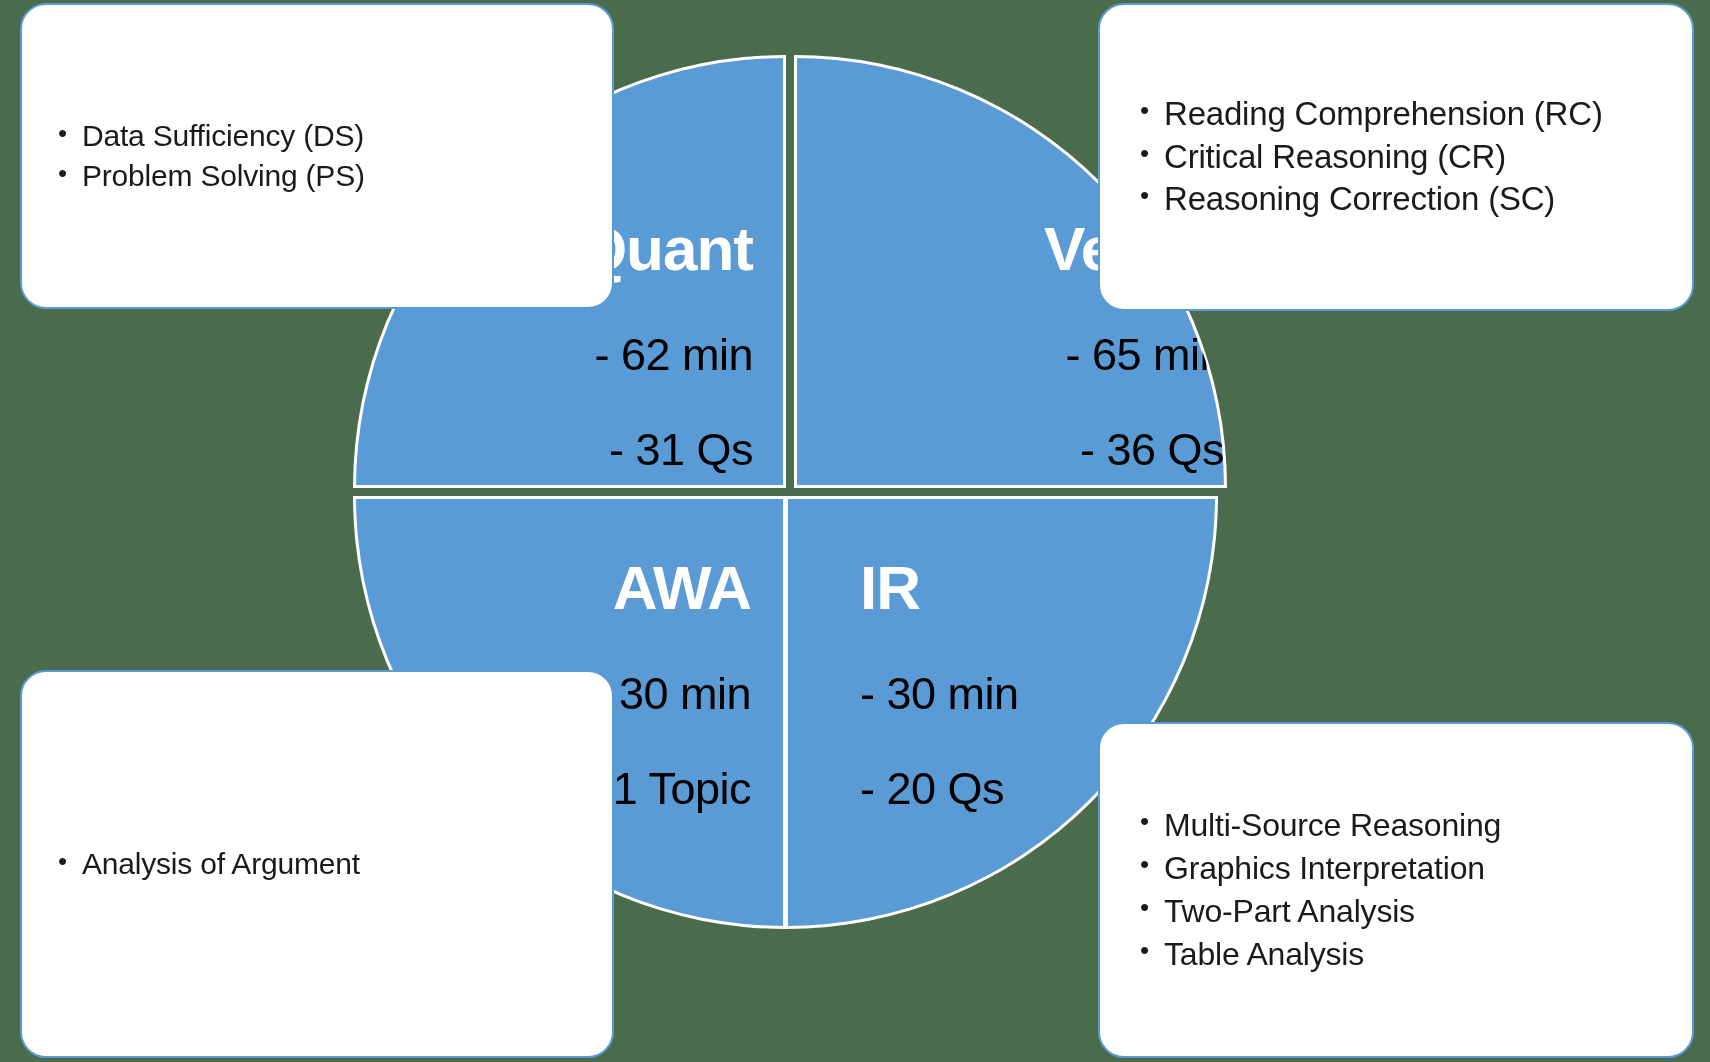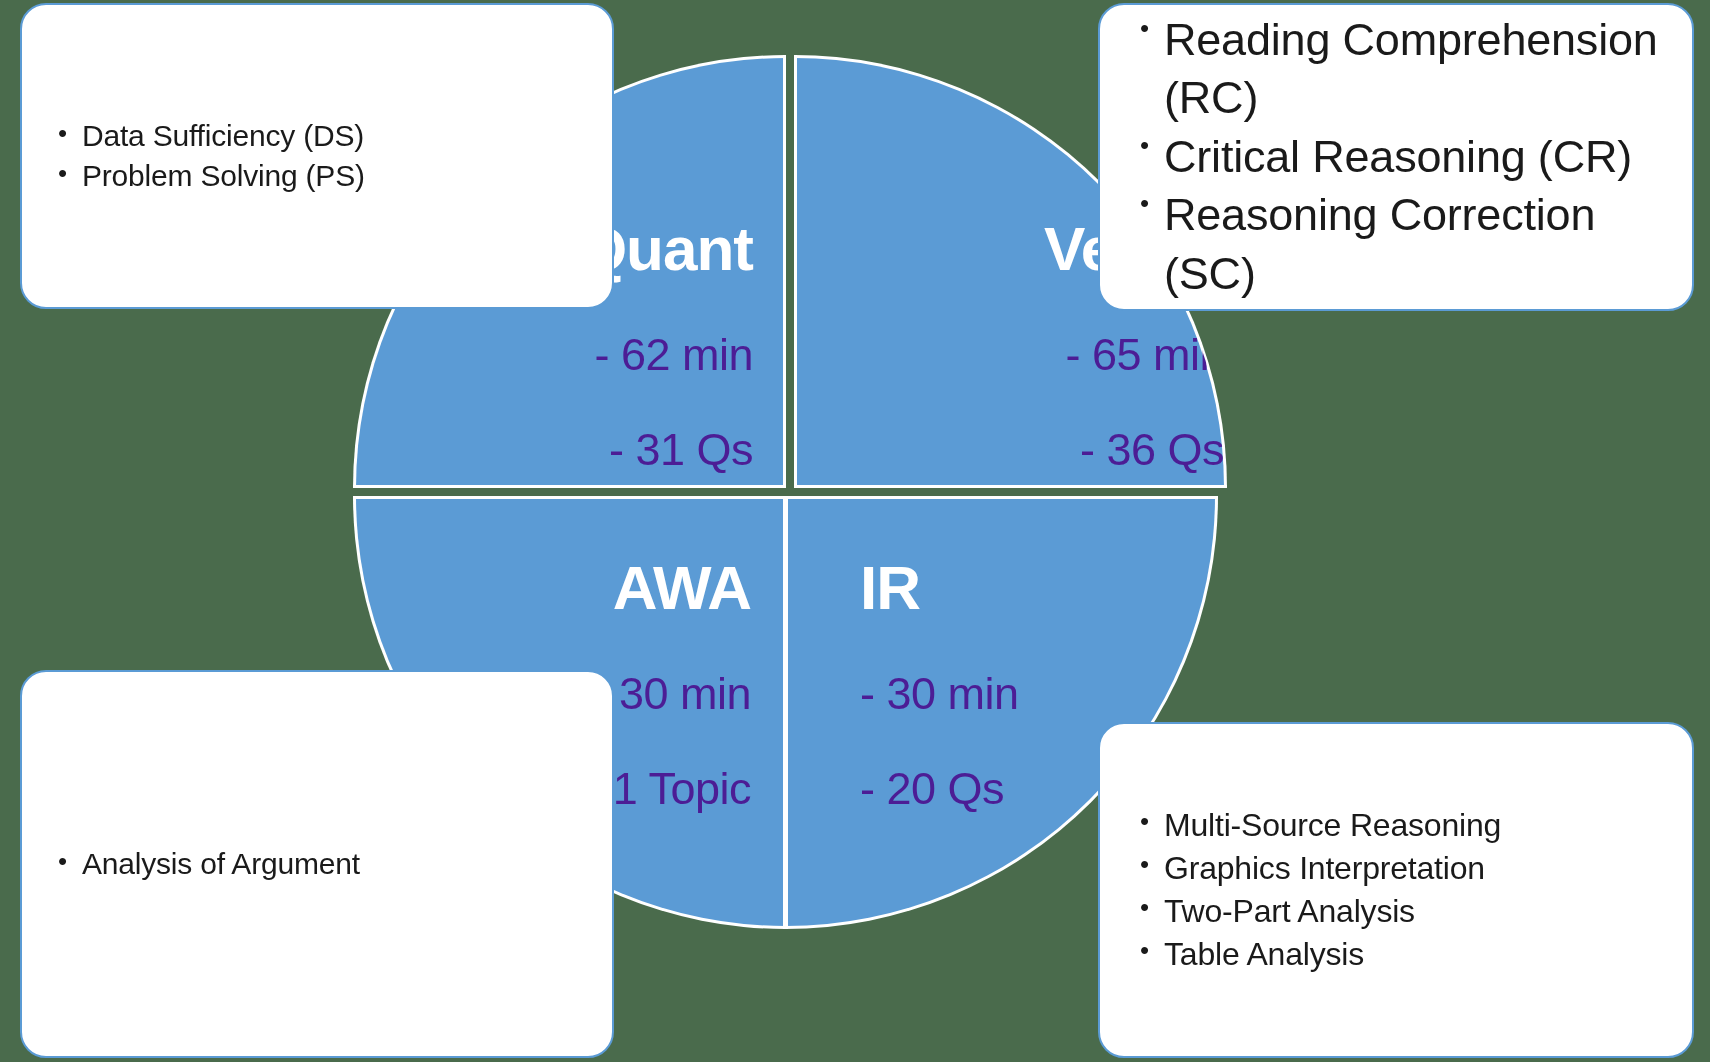--- a/index.html
+++ b/index.html
@@ -62,21 +62,21 @@
     width: 594px; height: 306px;
     padding: 0 30px;
   }
   #card-tl li { font-size: 30px; }
 
   #card-tr {
     left: 1098px; top: 3px;
     width: 596px; height: 308px;
     padding: 0 34px;
   }
-  #card-tr li { font-size: 45px; line-height: 1.3; }
+  #card-tr li { font-size: 33px; line-height: 1.3; }
 
   #card-bl {
     left: 20px; top: 670px;
     width: 594px; height: 388px;
     padding: 0 30px;
     justify-content: center;
   }
   #card-bl li { font-size: 30px; }
 
   #card-br {
@@ -129,21 +129,21 @@
   }
 
   .q-title {
     color: #ffffff;
     font-weight: bold;
     font-size: 62px;
     line-height: 1;
     letter-spacing: -1px;
   }
   .q-line {
-    color: #4c1d95;
+    color: #000000;
     font-size: 45px;
     font-weight: 400;
     line-height: 1;
     letter-spacing: -0.5px;
   }
 
   
   #quad-quant .quad-inner { top: 160px; align-items: flex-end; padding-right: 30px; }
   #quad-verbal .quad-inner { top: 160px; align-items: flex-end; padding-left: 46px; }
   #quad-awa   .quad-inner { top: 58px;  align-items: flex-end; padding-right: 32px; }

